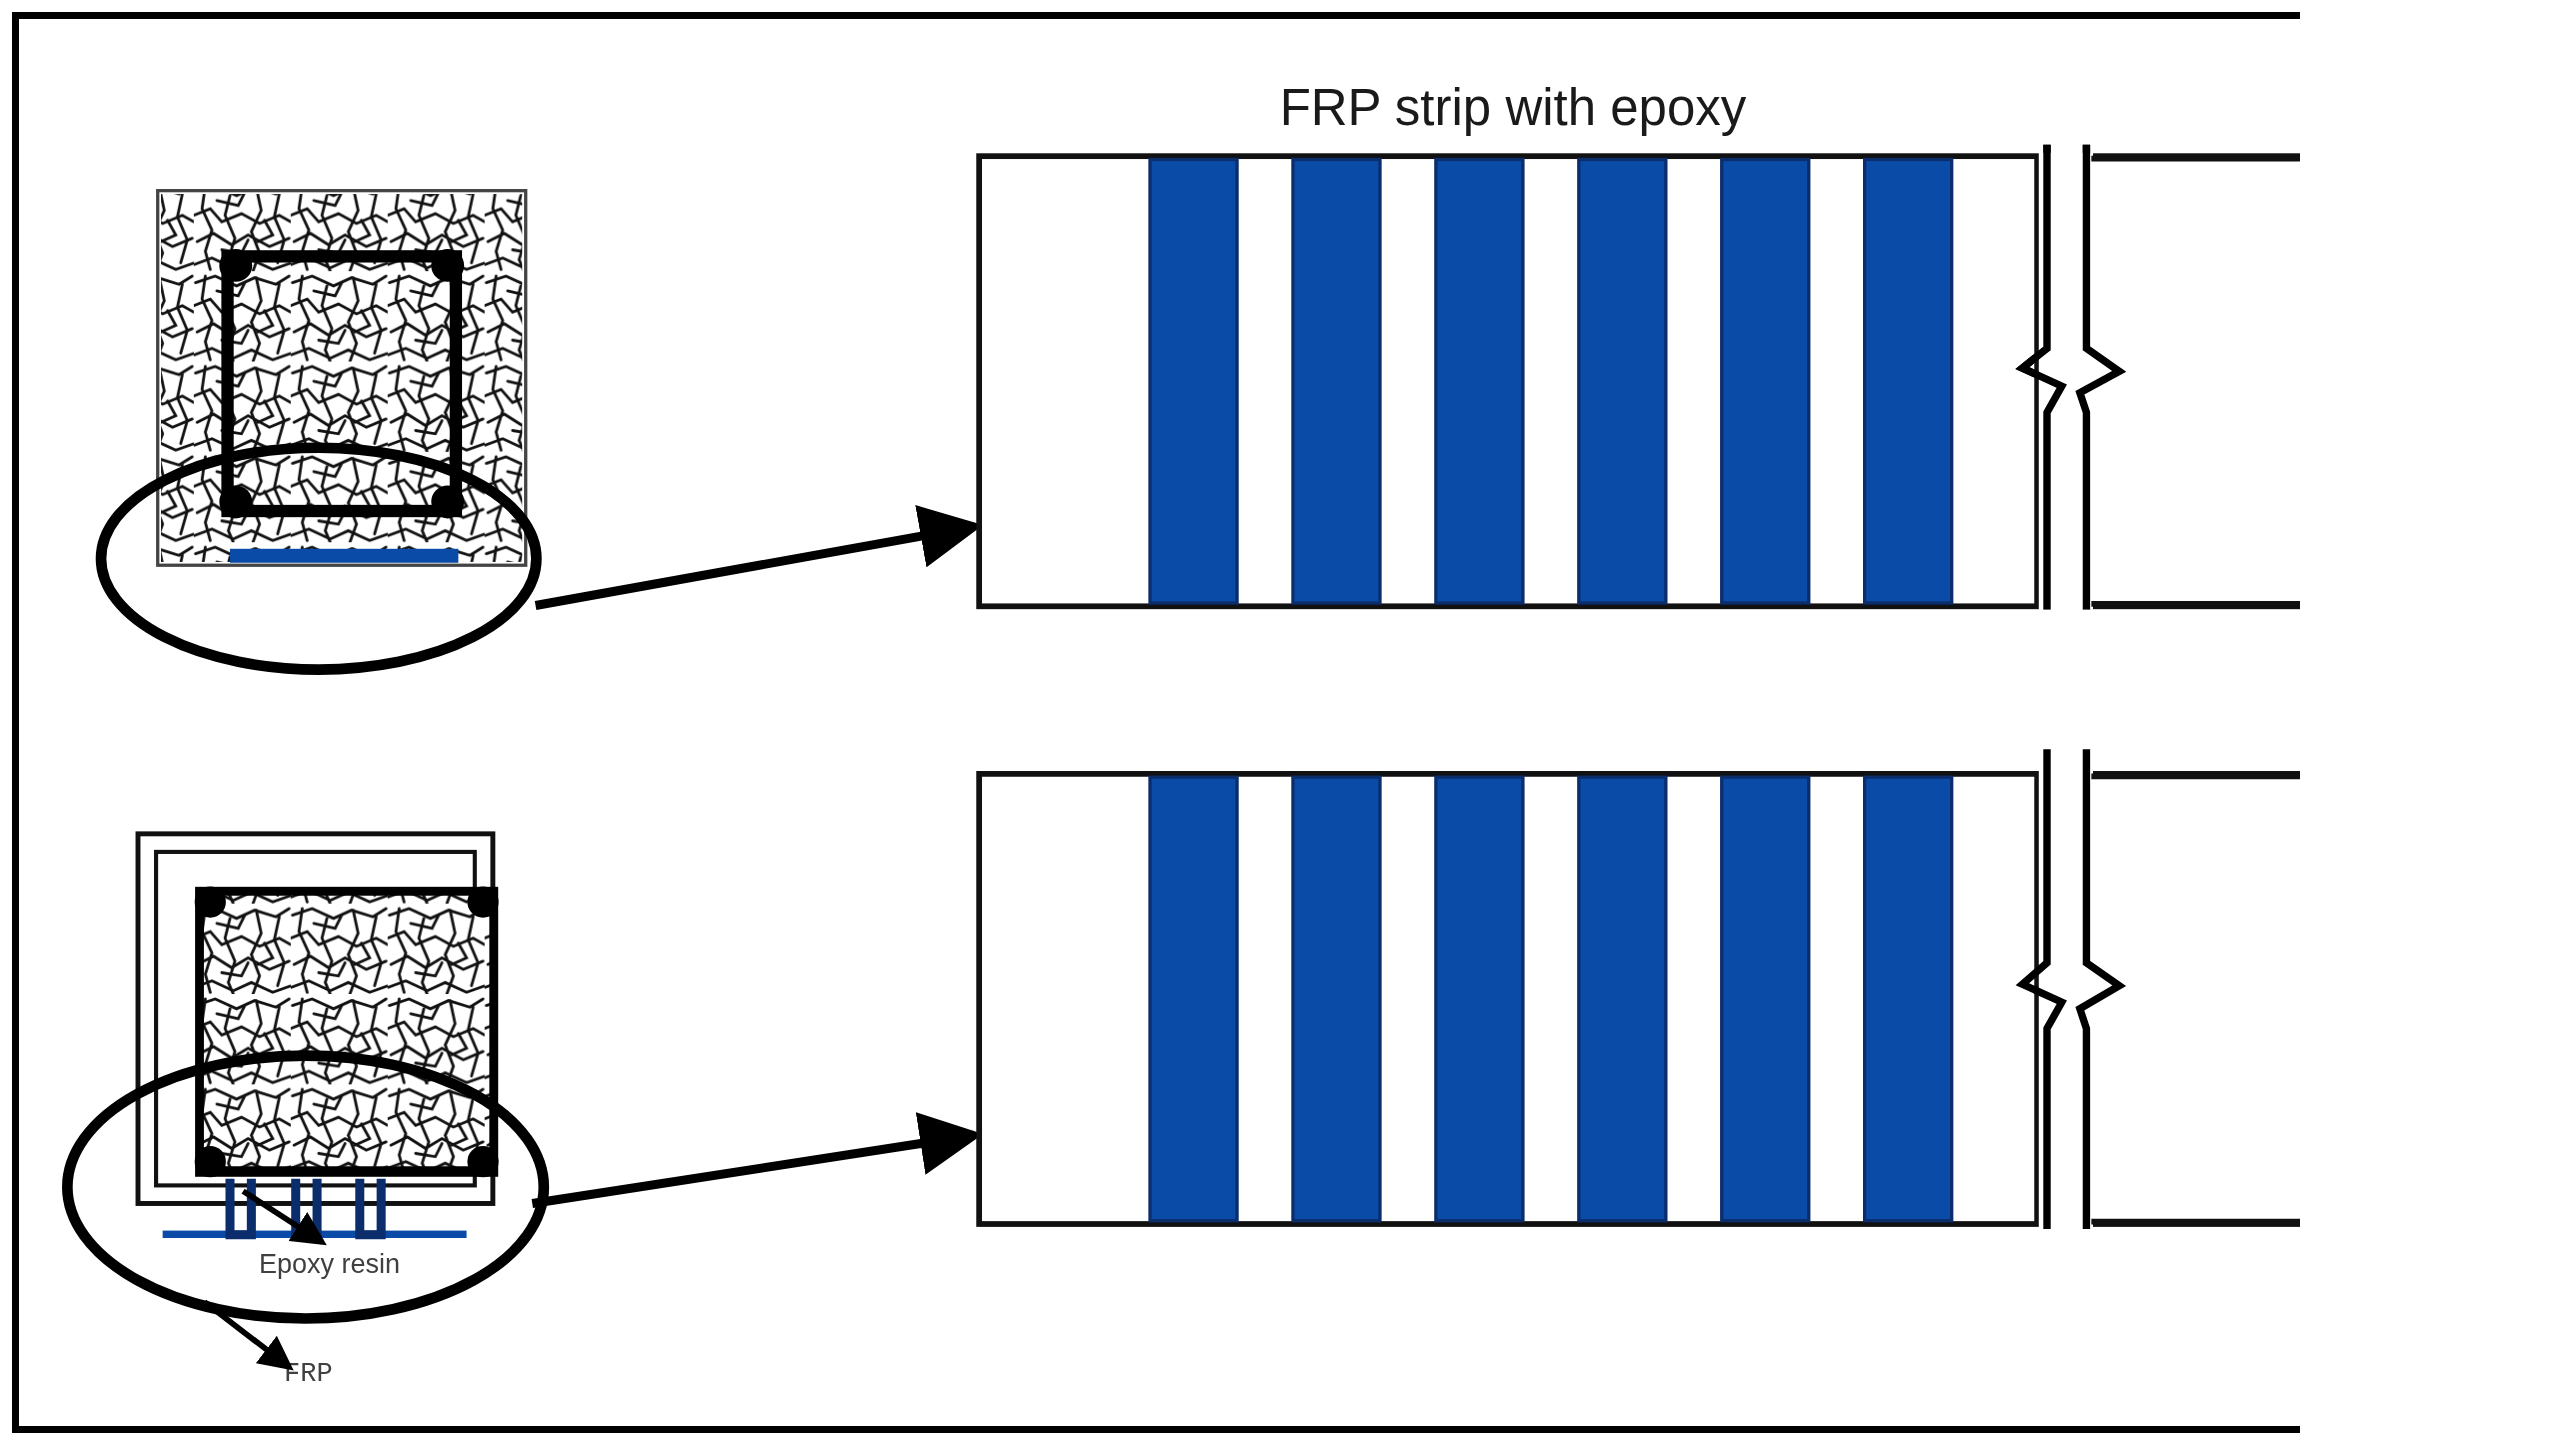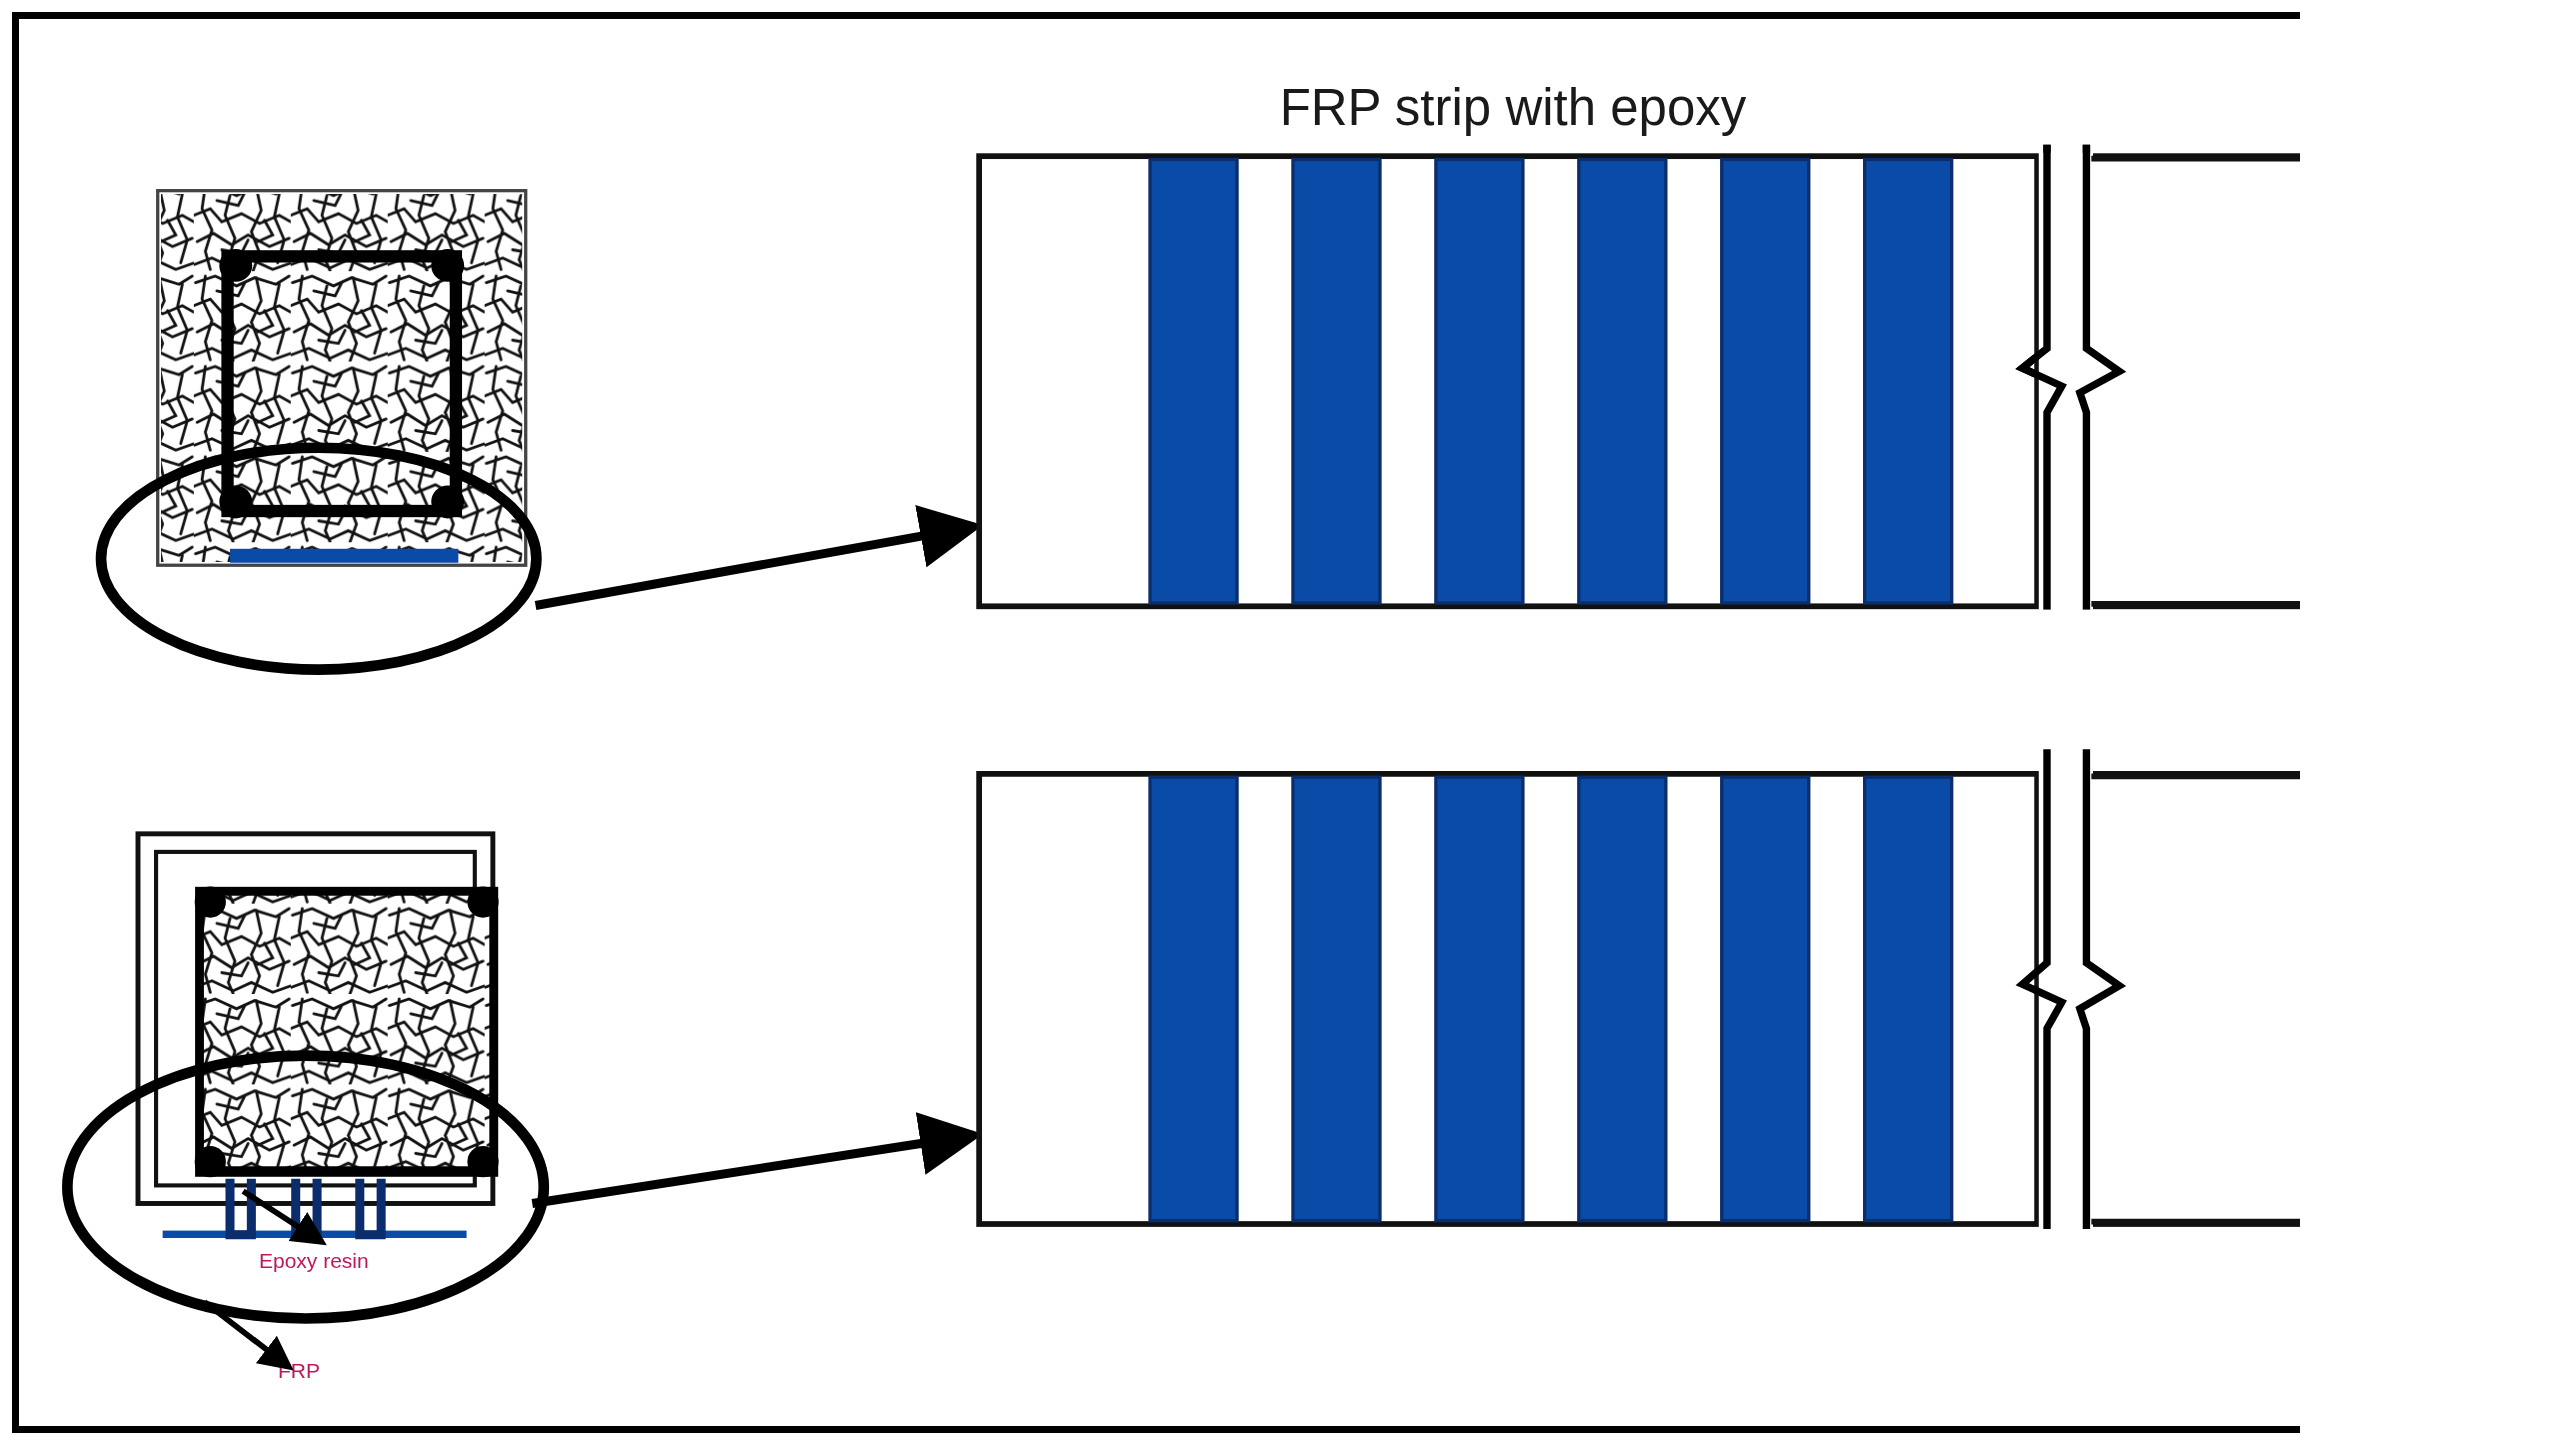--- a/index.html
+++ b/index.html
@@ -50,27 +50,27 @@
     width: 1068px;
   }
   #title-bottom {
     left: 979px;
     top: 694px;
     width: 1068px;
   }
   .small-label {
     position: absolute;
     font-family: "Liberation Sans", sans-serif;
-    font-size: 21px;
+    font-size: 27px;
     font-weight: 400;
-    color: #be185d;
+    color: #404040;
     white-space: nowrap;
   }
   #label-epoxy { left: 259px; top: 1249px; }
-  #label-frp   { left: 278px; top: 1359px; }
+  #label-frp   { left: 284px; top: 1359px; font-family: Liberation Mono, monospace; }
 </style>
 </head>
 <body>
 
 <div id="figure">
 
   <div id="outer-frame"></div>
 
   <div class="panel-title" id="title-top">FRP strip with epoxy</div>
 

